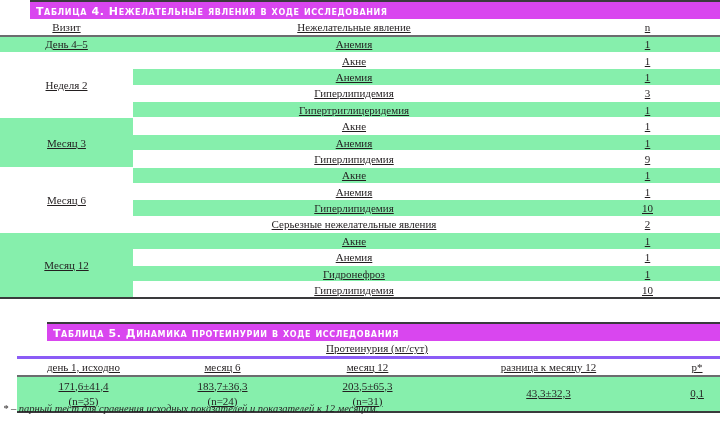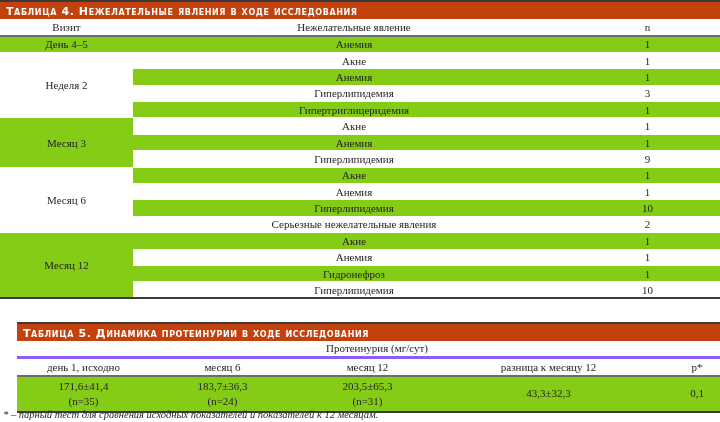--- a/index.html
+++ b/index.html
@@ -1,32 +1,32 @@
 <!DOCTYPE html>
 <html><head>
 <meta charset="utf-8">
 <style>
   html, body { margin: 0; padding: 0; background: #ffffff; }
   body { width: 720px; height: 422px; position: relative; overflow: hidden;
          font-family: "Liberation Serif", "DejaVu Serif", serif; color: #231f20; font-size: 11px; }
-  .tbl-title { background: #c2410c; color: #ffffff; height: 19px; line-height: 19px;
+  .tbl-title { background: #d946ef; color: #ffffff; height: 19px; line-height: 19px;
                padding-left: 6px; font-family: "DejaVu Sans", "Liberation Sans", sans-serif;
                font-size: 11px; font-weight: bold; letter-spacing: 0.6px;
-               font-variant: small-caps; border-top: 2px solid #3a3a3c; box-sizing: border-box; }
+               font-variant: small-caps; border-top: 2px solid #3a3a3c; box-sizing: border-box; margin-left: 30px; }
   table { border-collapse: collapse; width: 720px; table-layout: fixed; }
-  td { padding: 0; text-align: center; vertical-align: middle; }
+  td { padding: 0; text-align: center; vertical-align: middle; text-decoration: underline; }
   .row { height: 16.4px; }
-  .g { background: #84cc16; }
+  .g { background: #86efac; }
   .sep td { border-bottom: 1px solid #ffffff; }
   .bottom-rule { border-bottom: 2px solid #3a3a3c; }
   .hdr td { height: 16px; border-bottom: 2px solid #6b6c6e; }
   #t4 { position: absolute; top: 0; left: 0; }
   #t5 { position: absolute; top: 322px; left: 17px; }
   .t5body td { line-height: 15px; }
-  .foot { position: absolute; top: 403px; left: 3px; font-style: italic; font-size: 10.5px; margin-top: 6px; }
+  .foot { position: absolute; top: 403px; left: 3px; font-style: italic; font-size: 10.5px; }
 </style>
 </head>
 <body>
 
 <div id="t4">
   <div class="tbl-title">Таблица 4. Нежелательные явления в ходе исследования</div>
   <table>
     <colgroup>
         <col style="width:133px">
         <col style="width:442px">

